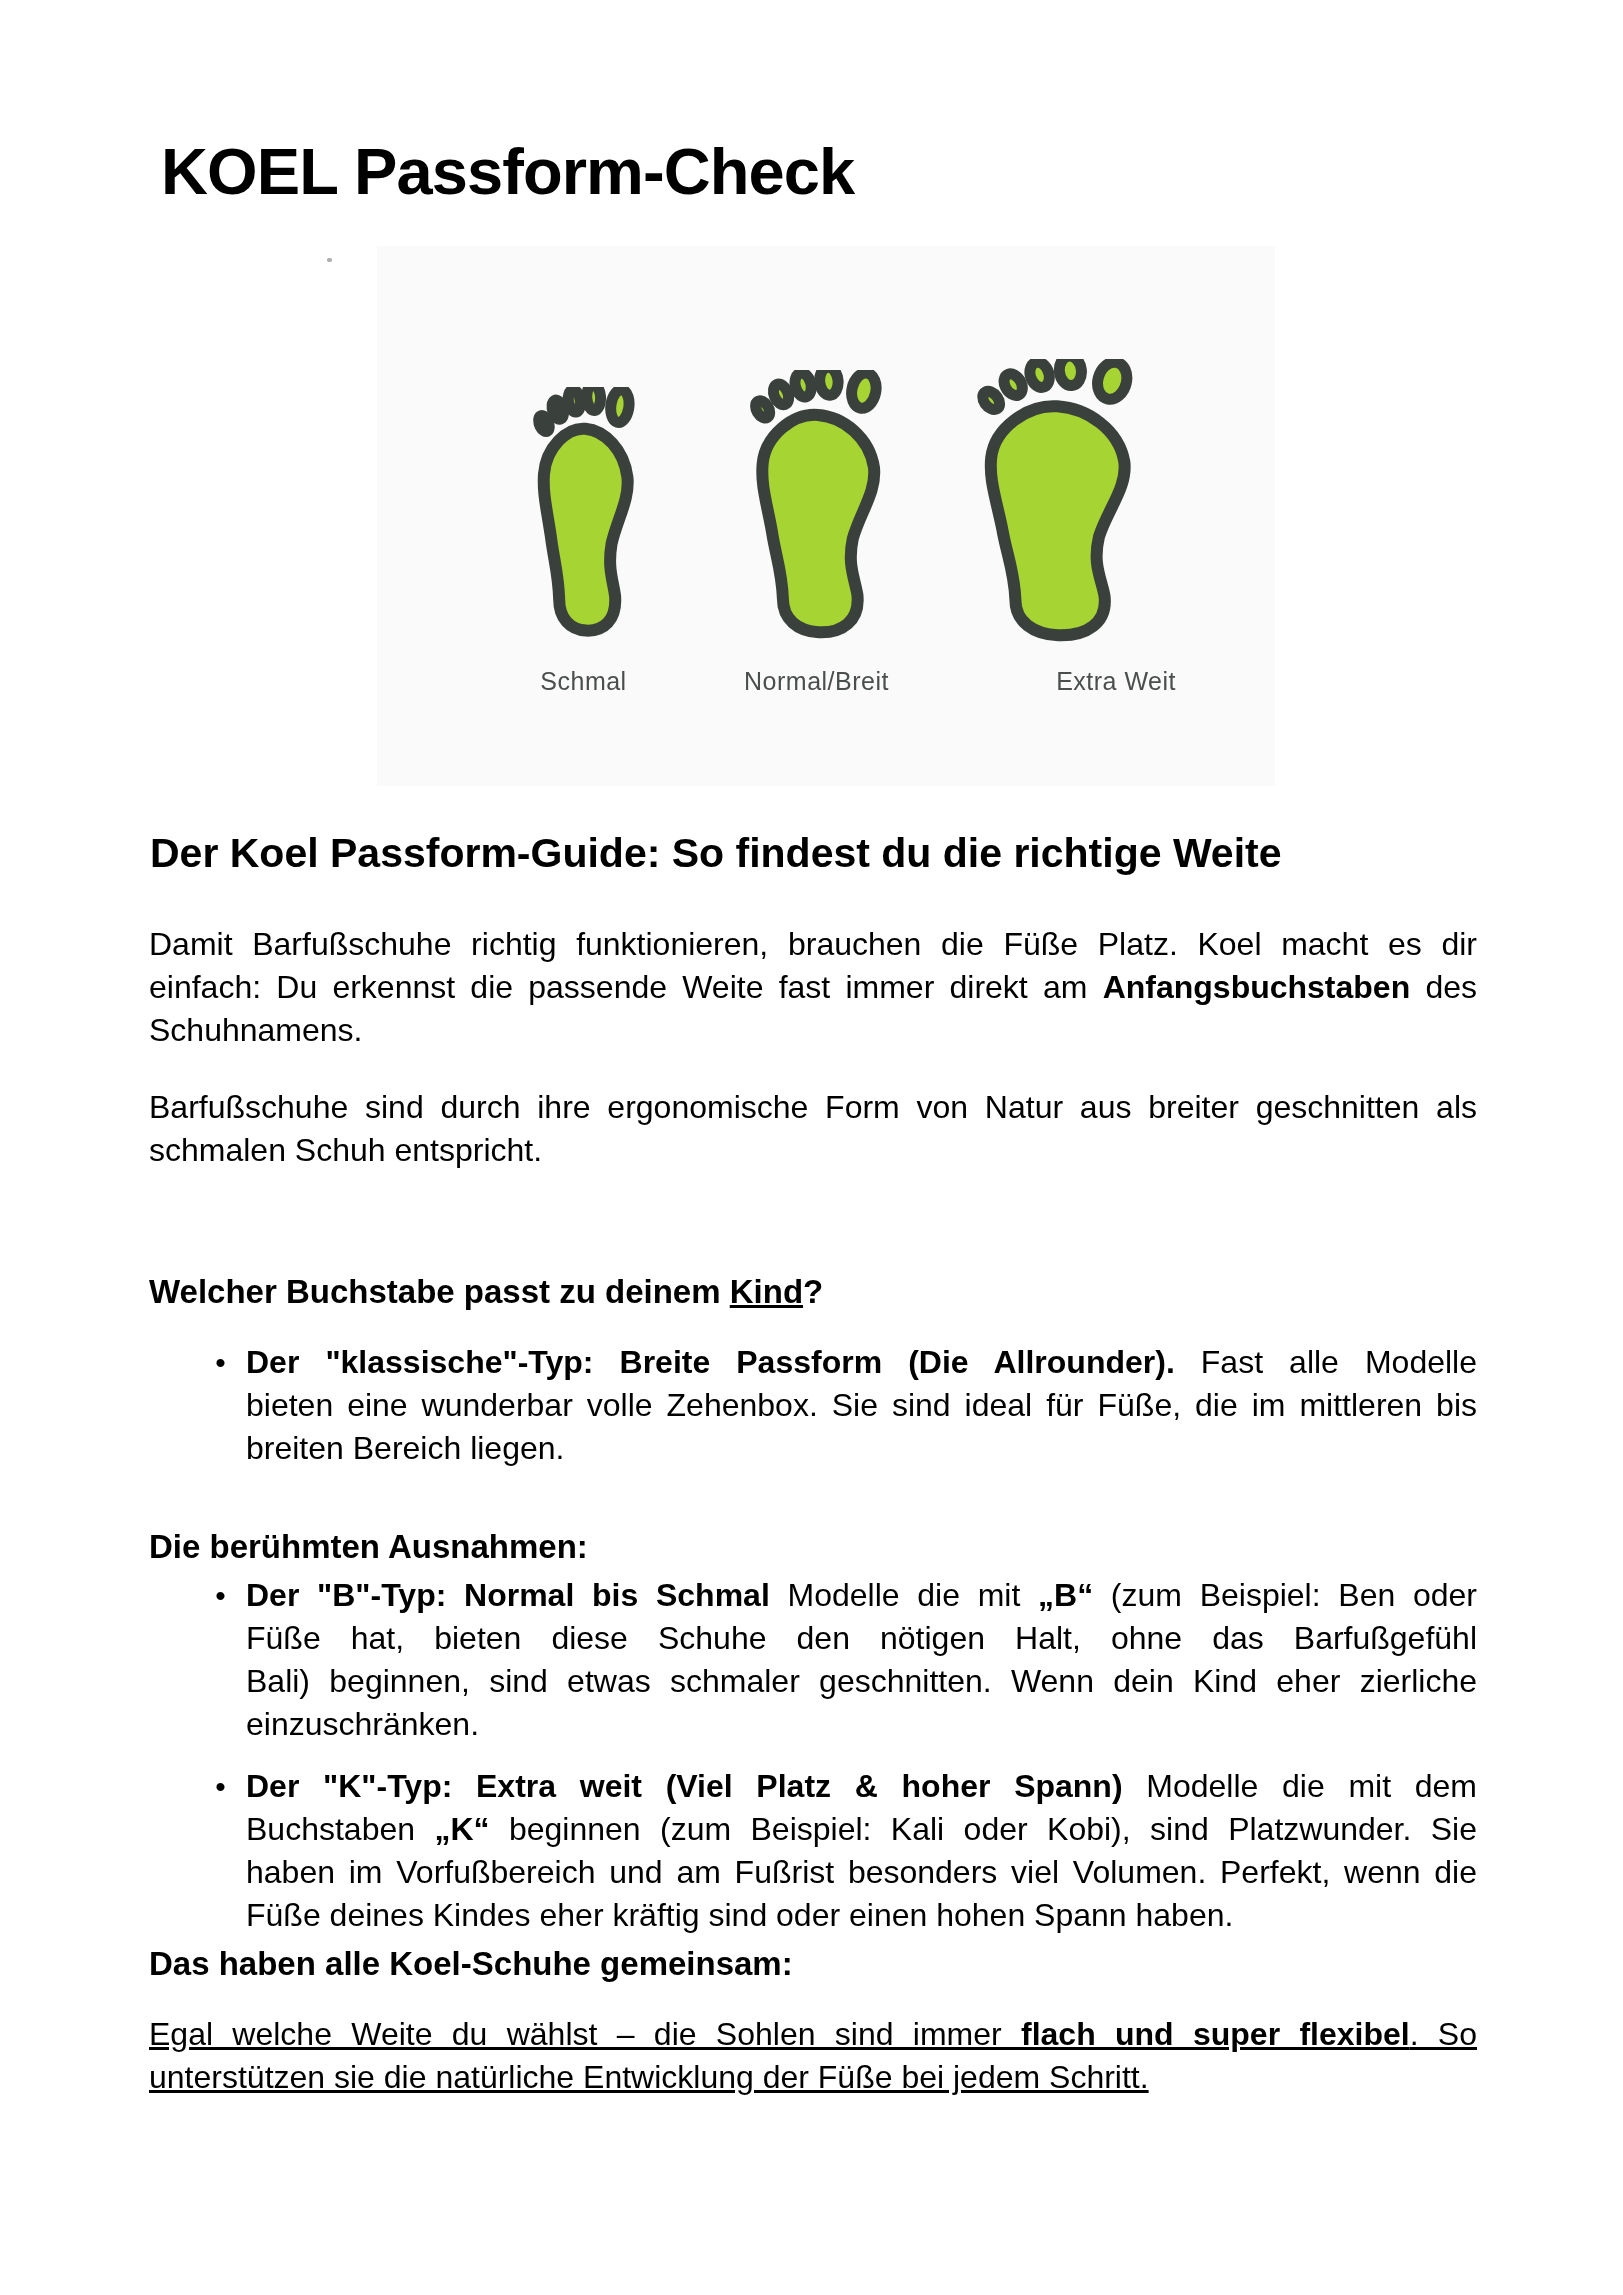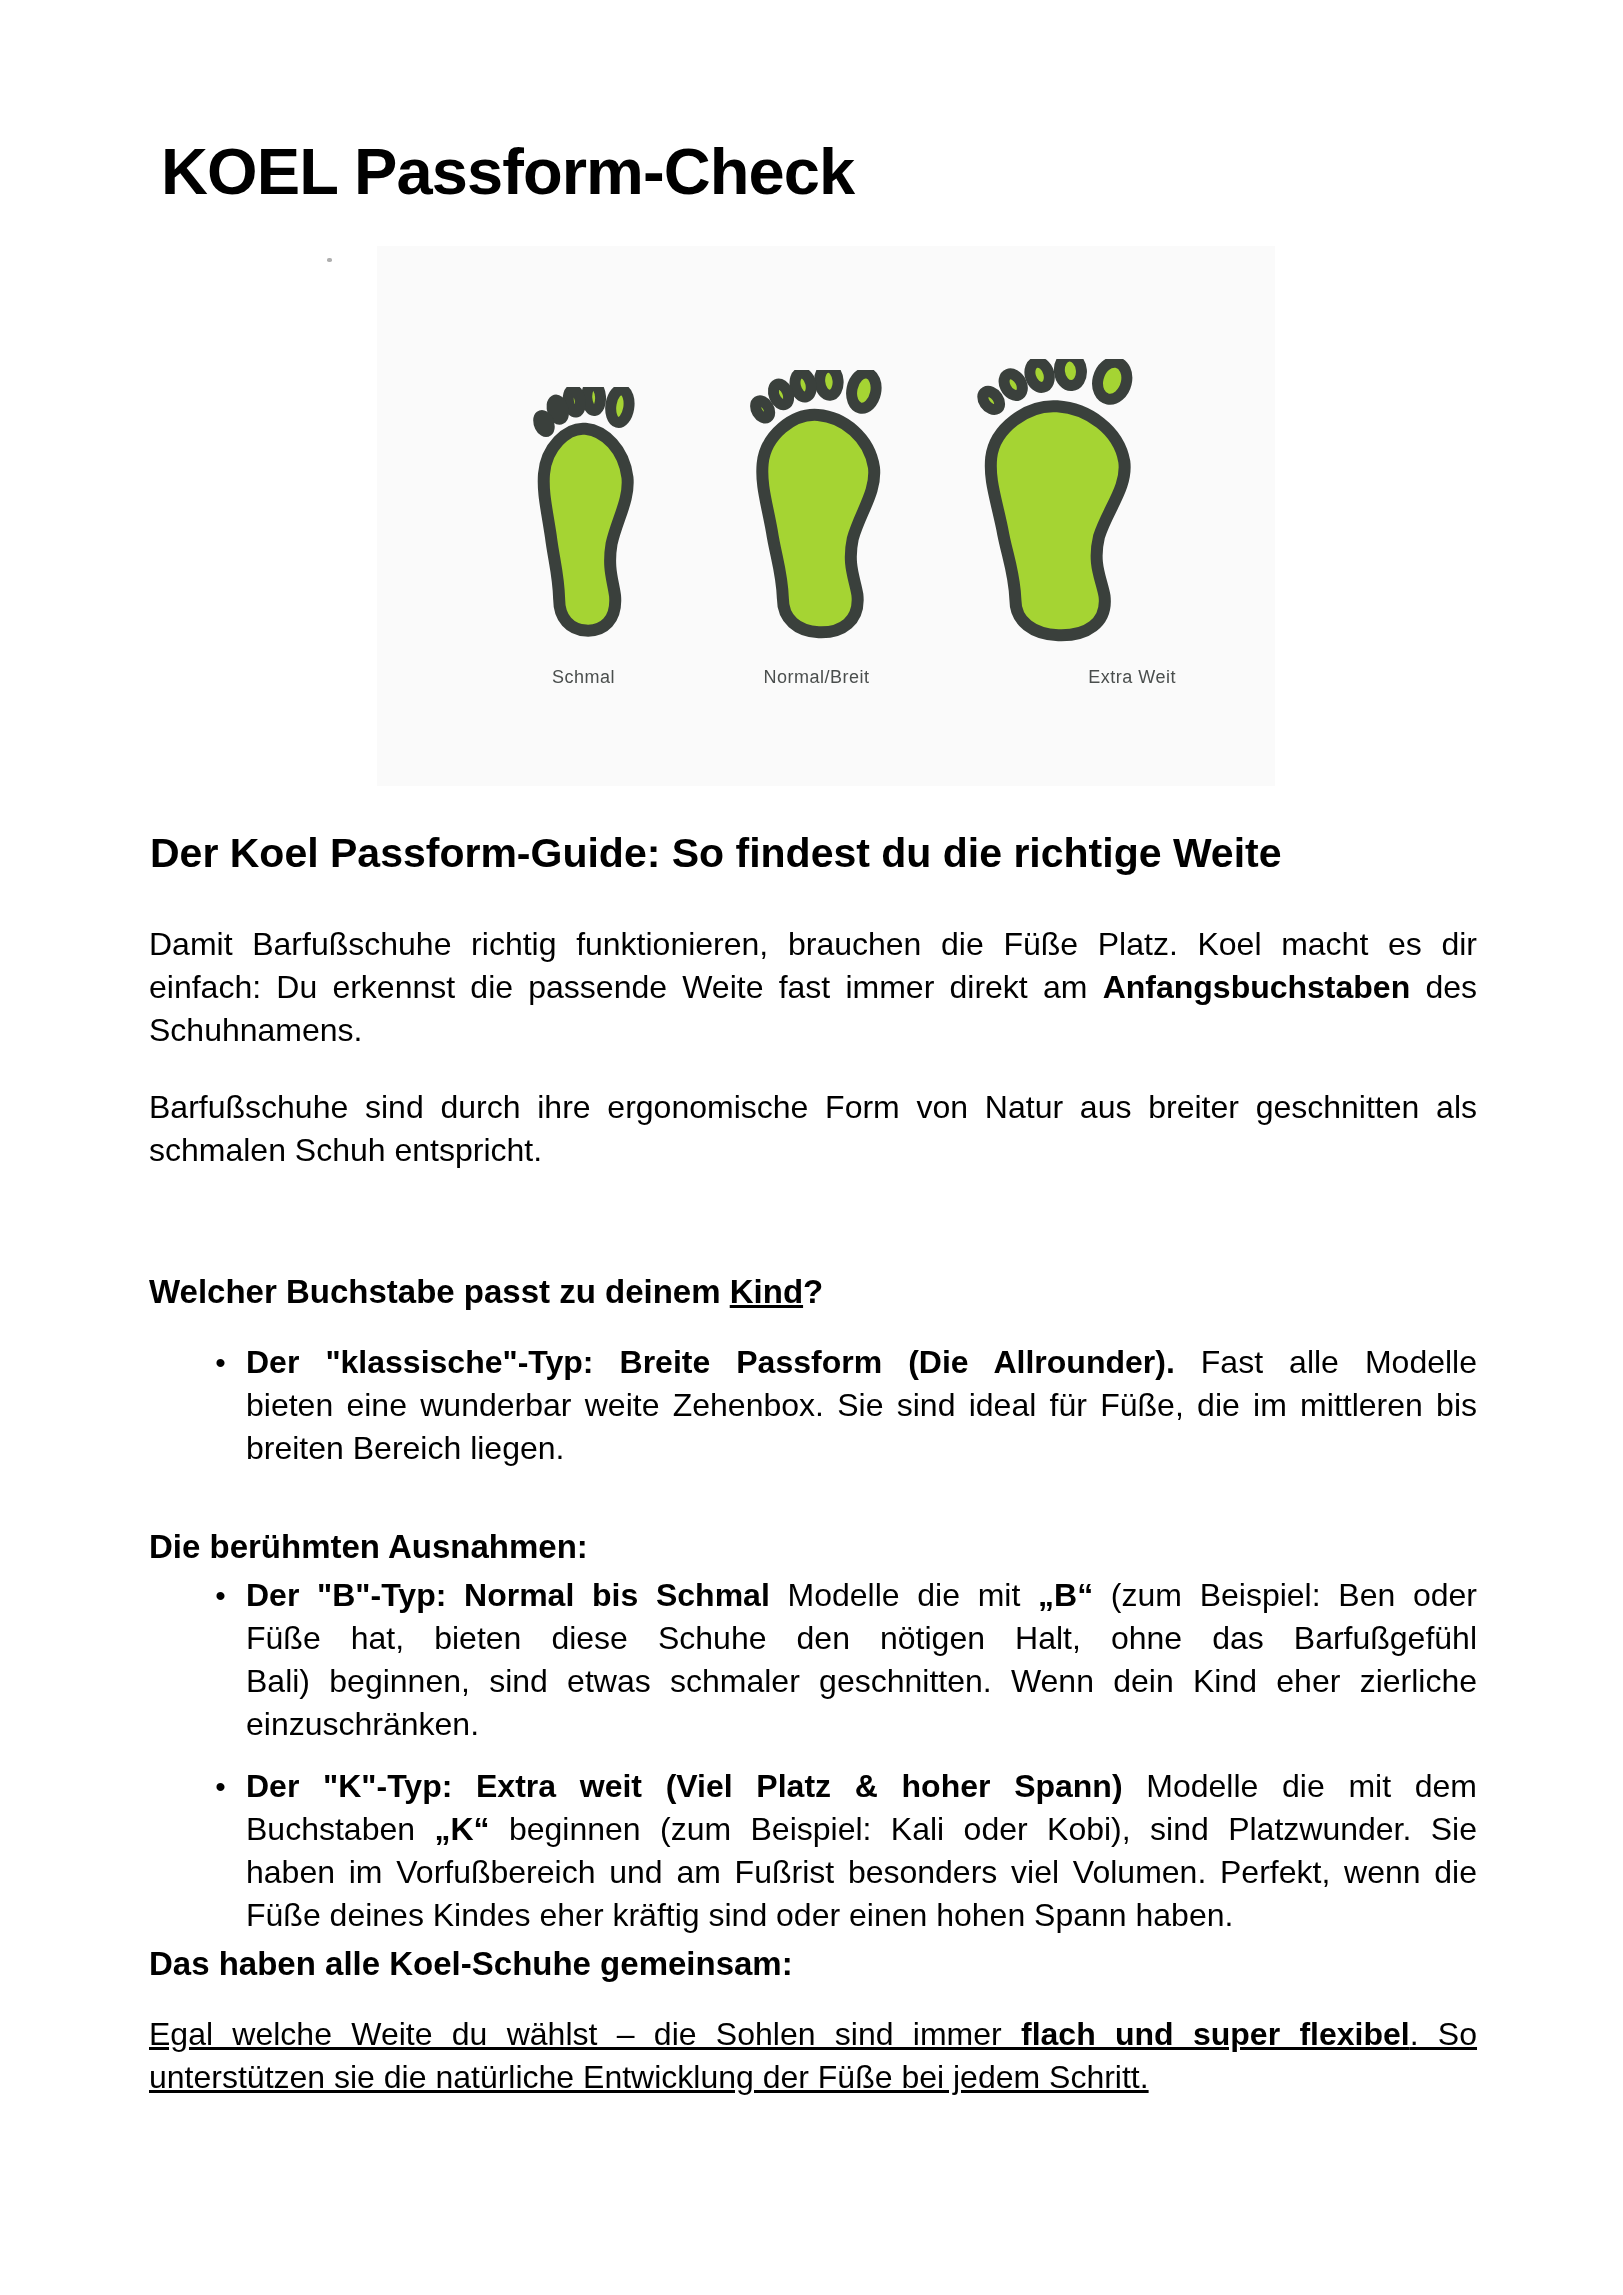--- a/index.html
+++ b/index.html
@@ -27,21 +27,21 @@
   }
   .foot-svg { position:absolute; display:block; }
   .sole, .toe {
     fill:var(--foot-fill,#a5d433);
     stroke:var(--foot-outline,#3a403c);
     stroke-linejoin:round;
   }
   .foot-label {
     position:absolute; width:239px; top:421px;
     text-align:center;
-    font-size:18px; letter-spacing:0.5px;
+    font-size:25px; letter-spacing:0.5px;
     color:var(--label-color,#4a4e4d);
     font-weight:500;
   }
   #artifact-dot {
     left:327px; top:258px; width:4.6px; height:3.7px;
     background:#9b9b9b; border-radius:1.8px; opacity:.8;
   }
 
   
   #section-heading {
@@ -120,21 +120,21 @@
   </div>
 
 <div class="abs textblock h3" style="top:1270px;">
     <div class="jline last"><span style="font-weight: bold;">Welcher Buchstabe passt zu deinem </span><span style="font-weight: bold; text-decoration: underline;">Kind</span><span style="font-weight: bold;">?</span></div>
   </div>
 
 <div class="abs textblock bullet-item" style="top:1341px;">
   <span class="bullet-marker">•</span>
   <div>
       <div class="jline"><span style="font-weight: bold;">Der "klassische"-Typ: Breite Passform (Die Allrounder).</span><span> Fast alle Modelle</span></div>
-      <div class="jline"><span>bieten eine wunderbar weite Zehenbox. Sie sind ideal für Füße, die im mittleren bis</span></div>
+      <div class="jline"><span>bieten eine wunderbar volle Zehenbox. Sie sind ideal für Füße, die im mittleren bis</span></div>
       <div class="jline last"><span>breiten Bereich liegen.</span></div>
     </div>
 </div>
 
 <div class="abs textblock h3" style="top:1504px;margin-top:21px;">Die berühmten Ausnahmen:</div>
 
 <div class="abs textblock bullet-item" style="top:1574px;">
   <span class="bullet-marker">•</span>
   <div>
       <div class="jline"><span style="font-weight: bold;">Der "B"-Typ: Normal bis Schmal</span><span> Modelle die mit </span><span style="font-weight: bold;">„B“</span><span> (zum Beispiel: Ben oder</span></div>

